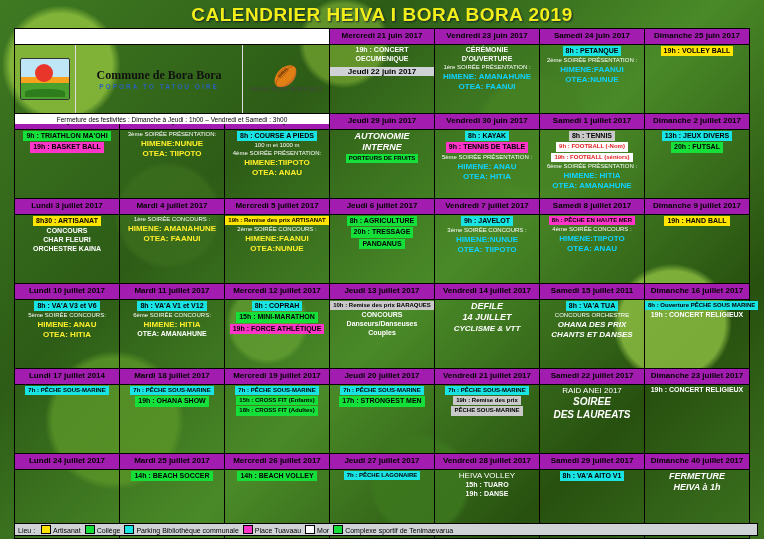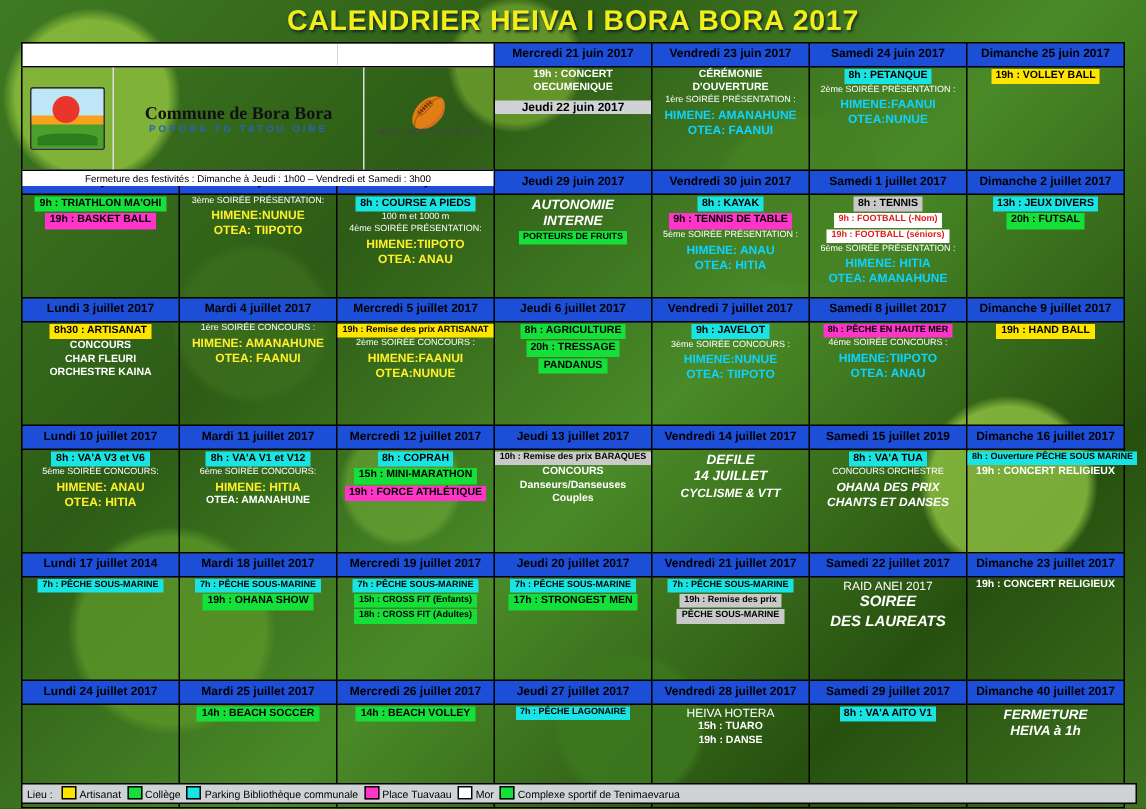--- a/index.html
+++ b/index.html
@@ -40,21 +40,21 @@
     border-collapse:collapse;
     table-layout:fixed;
   }
   .grid td{
     border:1px solid #000;
     vertical-align:top;
     padding:0;
     background:transparent;
   }
   .daterow td{
-    background:#1d4ed8;
+    background:#a21caf;
     font-size:8px;
     font-weight:bold;
     text-align:center;
     padding:2px 0 2px 0;
     color:#000;
     height:11px;
   }
   .cell{
     height:68px;
     position:relative;
@@ -136,21 +136,21 @@
   .sw{display:inline-block;width:8px;height:7px;border:1px solid #000;vertical-align:-1px;margin:0 2px 0 4px;}
   .big{font-size:9px;font-weight:bold;font-style:italic;}
   .mid{font-size:8px;font-weight:normal;}
   .italic{font-style:italic;}
 </style>
 </head>
 <body>
 
 <div class="bg"></div>
 
-<div class="title">CALENDRIER HEIVA I BORA BORA 2017</div>
+<div class="title">CALENDRIER HEIVA I BORA BORA 2019</div>
 
 <table class="grid">
   <tbody>
       <tr class="daterow">
         <td style="background: rgb(255, 255, 255); border-top: 1px solid rgb(0, 0, 0); border-right: none; border-bottom: none; border-left: 1px solid rgb(0, 0, 0); border-image: initial;">&nbsp;</td>
         <td style="background: rgb(255, 255, 255); border-top: 1px solid rgb(0, 0, 0); border-right: none; border-bottom: none; border-left: none; border-image: initial;">&nbsp;</td>
         <td style="background: rgb(255, 255, 255); border-top: 1px solid rgb(0, 0, 0); border-right: none; border-bottom: none; border-left: none; border-image: initial;">&nbsp;</td>
         <td><span>Mercredi 21 juin 2017</span></td>
         <td><span>Vendredi 23 juin 2017</span></td>
         <td><span>Samedi 24 juin 2017</span></td>
@@ -293,21 +293,21 @@
         <td class="cell">
           <div class="ev"><span class="chip" style="background:#ffe400">19h : HAND BALL</span></div>
         </td>
       </tr>
       <tr class="daterow">
         <td><span>Lundi 10 juillet 2017</span></td>
         <td><span>Mardi 11 juillet 2017</span></td>
         <td><span>Mercredi 12 juillet 2017</span></td>
         <td><span>Jeudi 13 juillet 2017</span></td>
         <td><span>Vendredi 14 juillet 2017</span></td>
-        <td><span>Samedi 15 juillet 2019</span></td>
+        <td><span>Samedi 15 juillet 2011</span></td>
         <td><span>Dimanche 16 juillet 2017</span></td>
       </tr>
       <tr>
         <td class="cell">
           <div class="ev"><span class="chip cyan">8h : VA'A V3 et V6</span></div>
           <div class="ev tiny whitetext">5ème SOIRÉE CONCOURS:</div>
           <div class="ev b" style="color:#ffef2a;font-size:8px">HIMENE: ANAU</div>
           <div class="ev b" style="color:#ffef2a;font-size:8px">OTEA: HITIA</div>
         </td>
         <td class="cell">
@@ -397,21 +397,21 @@
         <td class="cell">
           <div class="ev"><span class="chip green">14h : BEACH SOCCER</span></div>
         </td>
         <td class="cell">
           <div class="ev"><span class="chip green">14h : BEACH VOLLEY</span></div>
         </td>
         <td class="cell">
           <div class="ev"><span class="chip cyan tiny">7h : PÊCHE LAGONAIRE</span></div>
         </td>
         <td class="cell">
-          <div class="ev mid whitetext">HEIVA HOTERA</div>
+          <div class="ev mid whitetext">HEIVA VOLLEY</div>
           <div class="ev b whitetext">15h : TUARO</div>
           <div class="ev b whitetext">19h : DANSE</div>
         </td>
         <td class="cell">
           <div class="ev"><span class="chip cyan">8h : VA'A  AITO V1</span></div>
         </td>
         <td class="cell">
           <div class="ev big whitetext">FERMETURE</div>
           <div class="ev big whitetext">HEIVA à 1h</div>
         </td>

